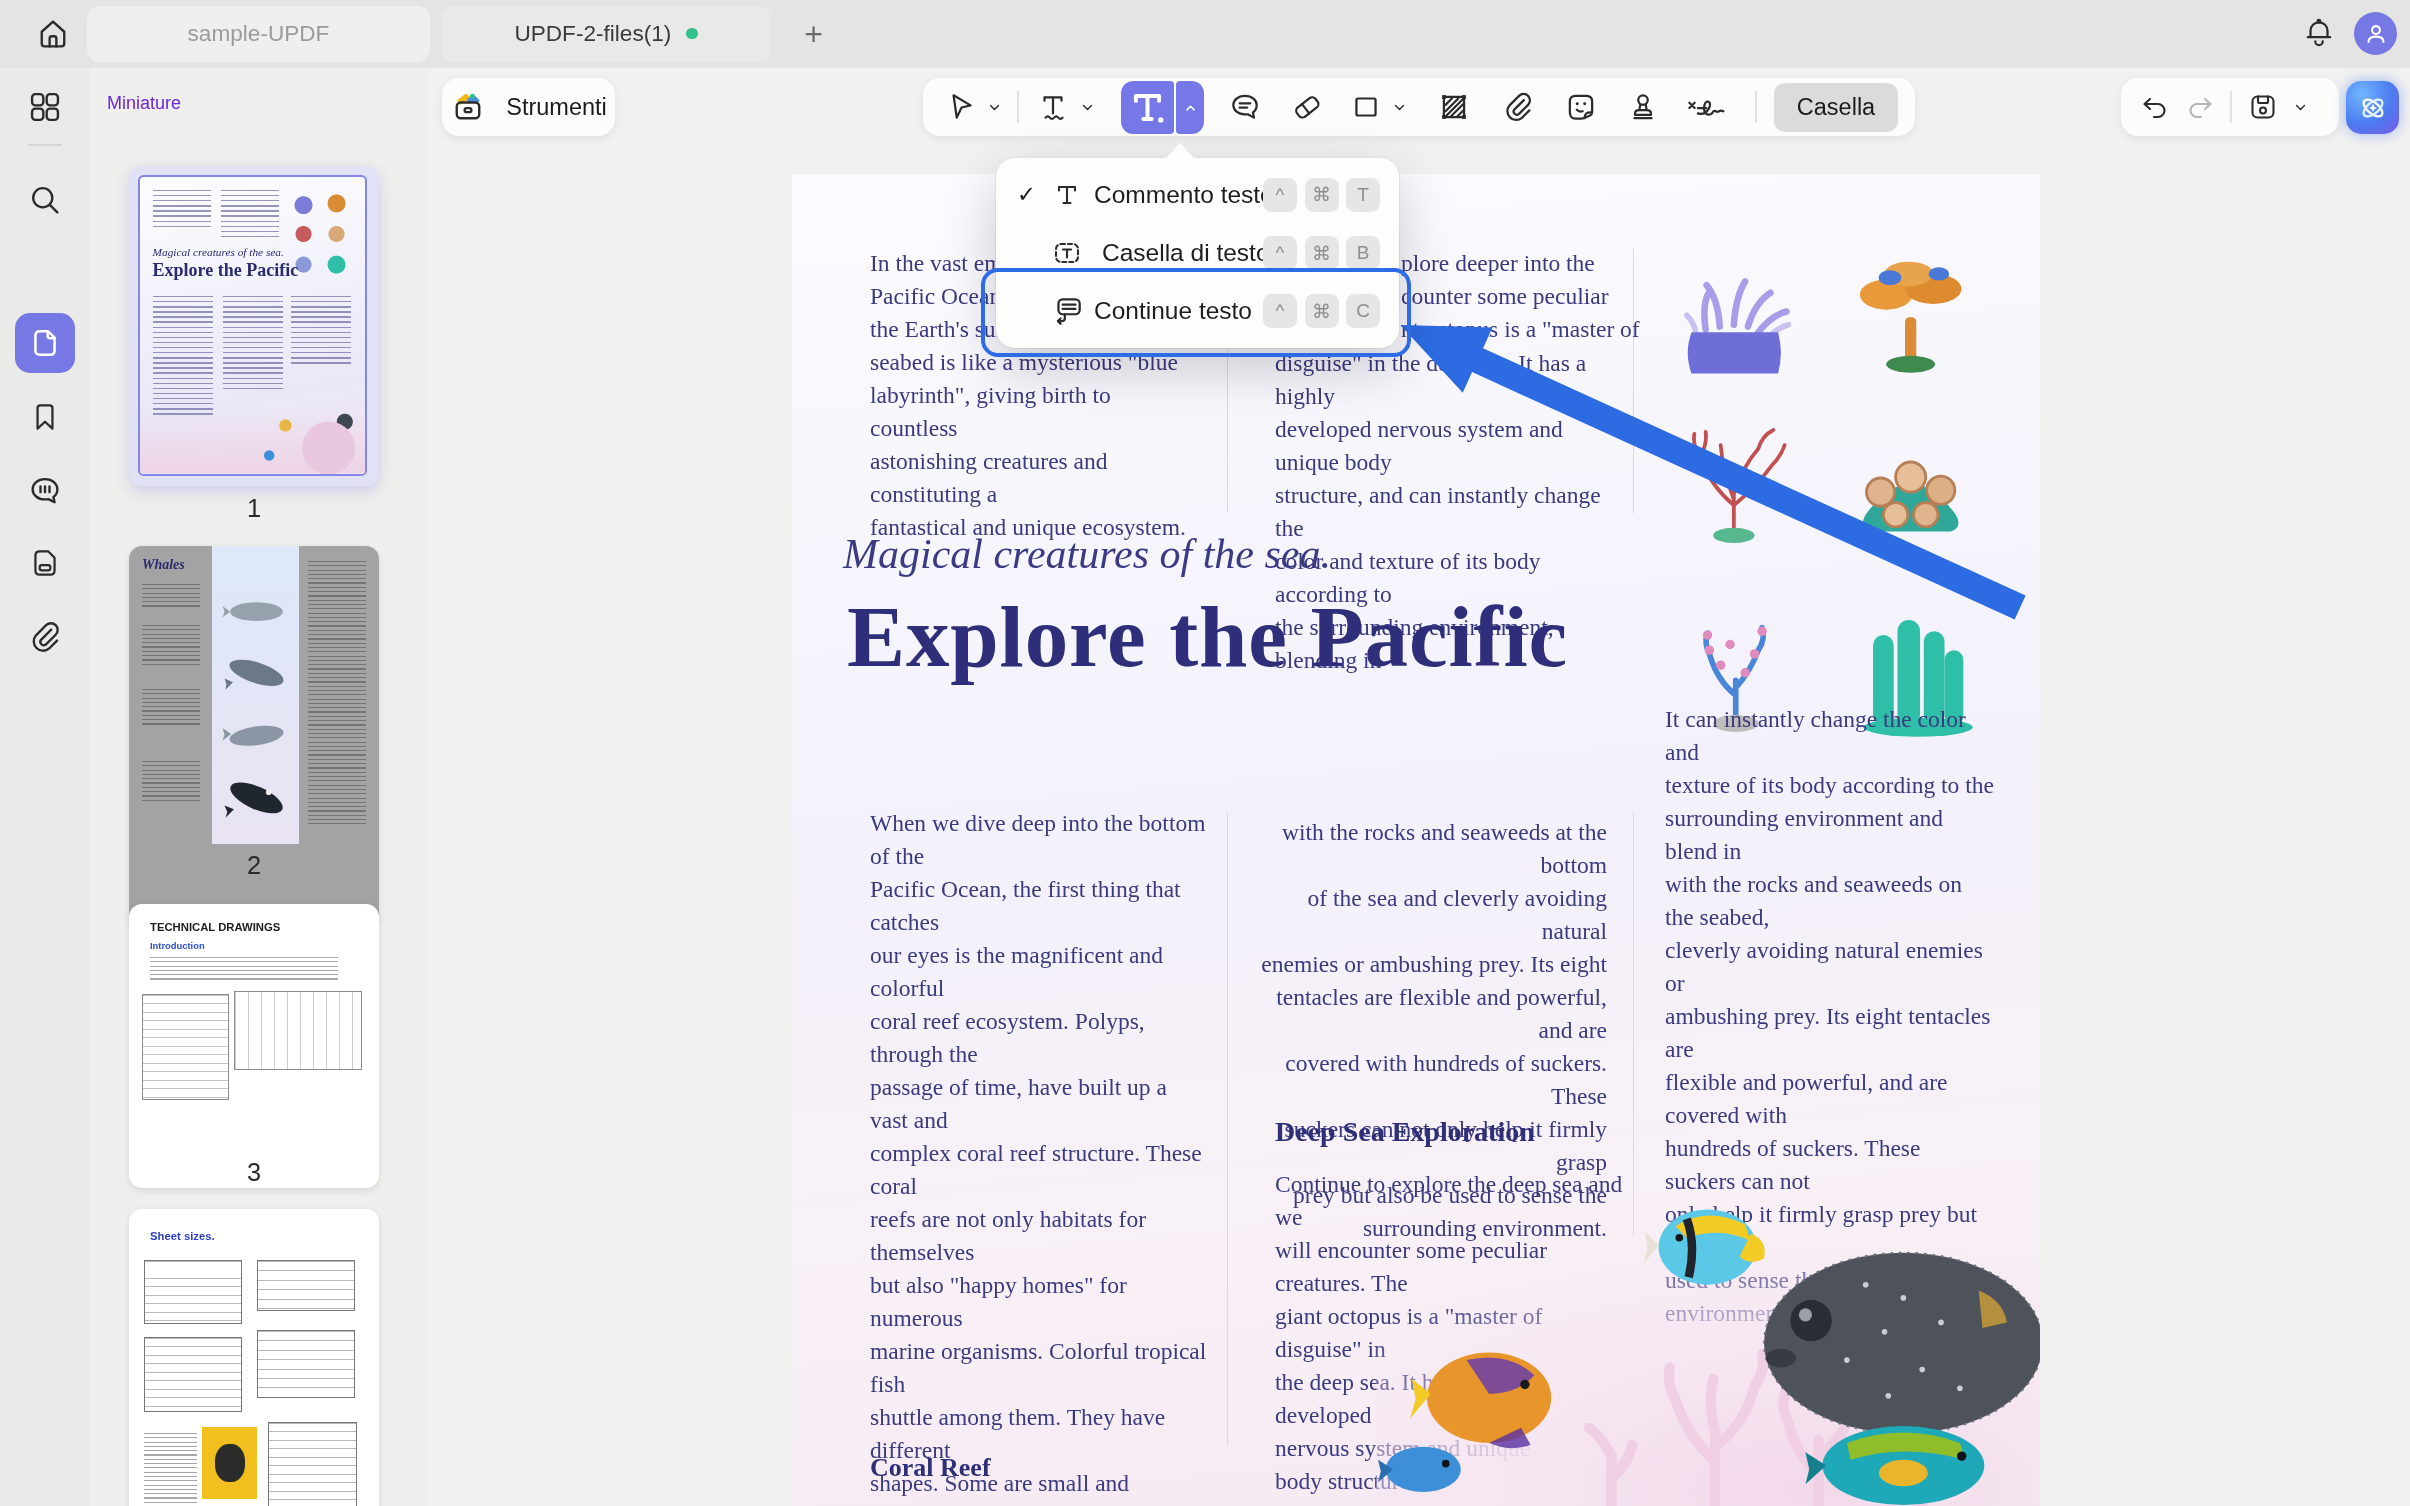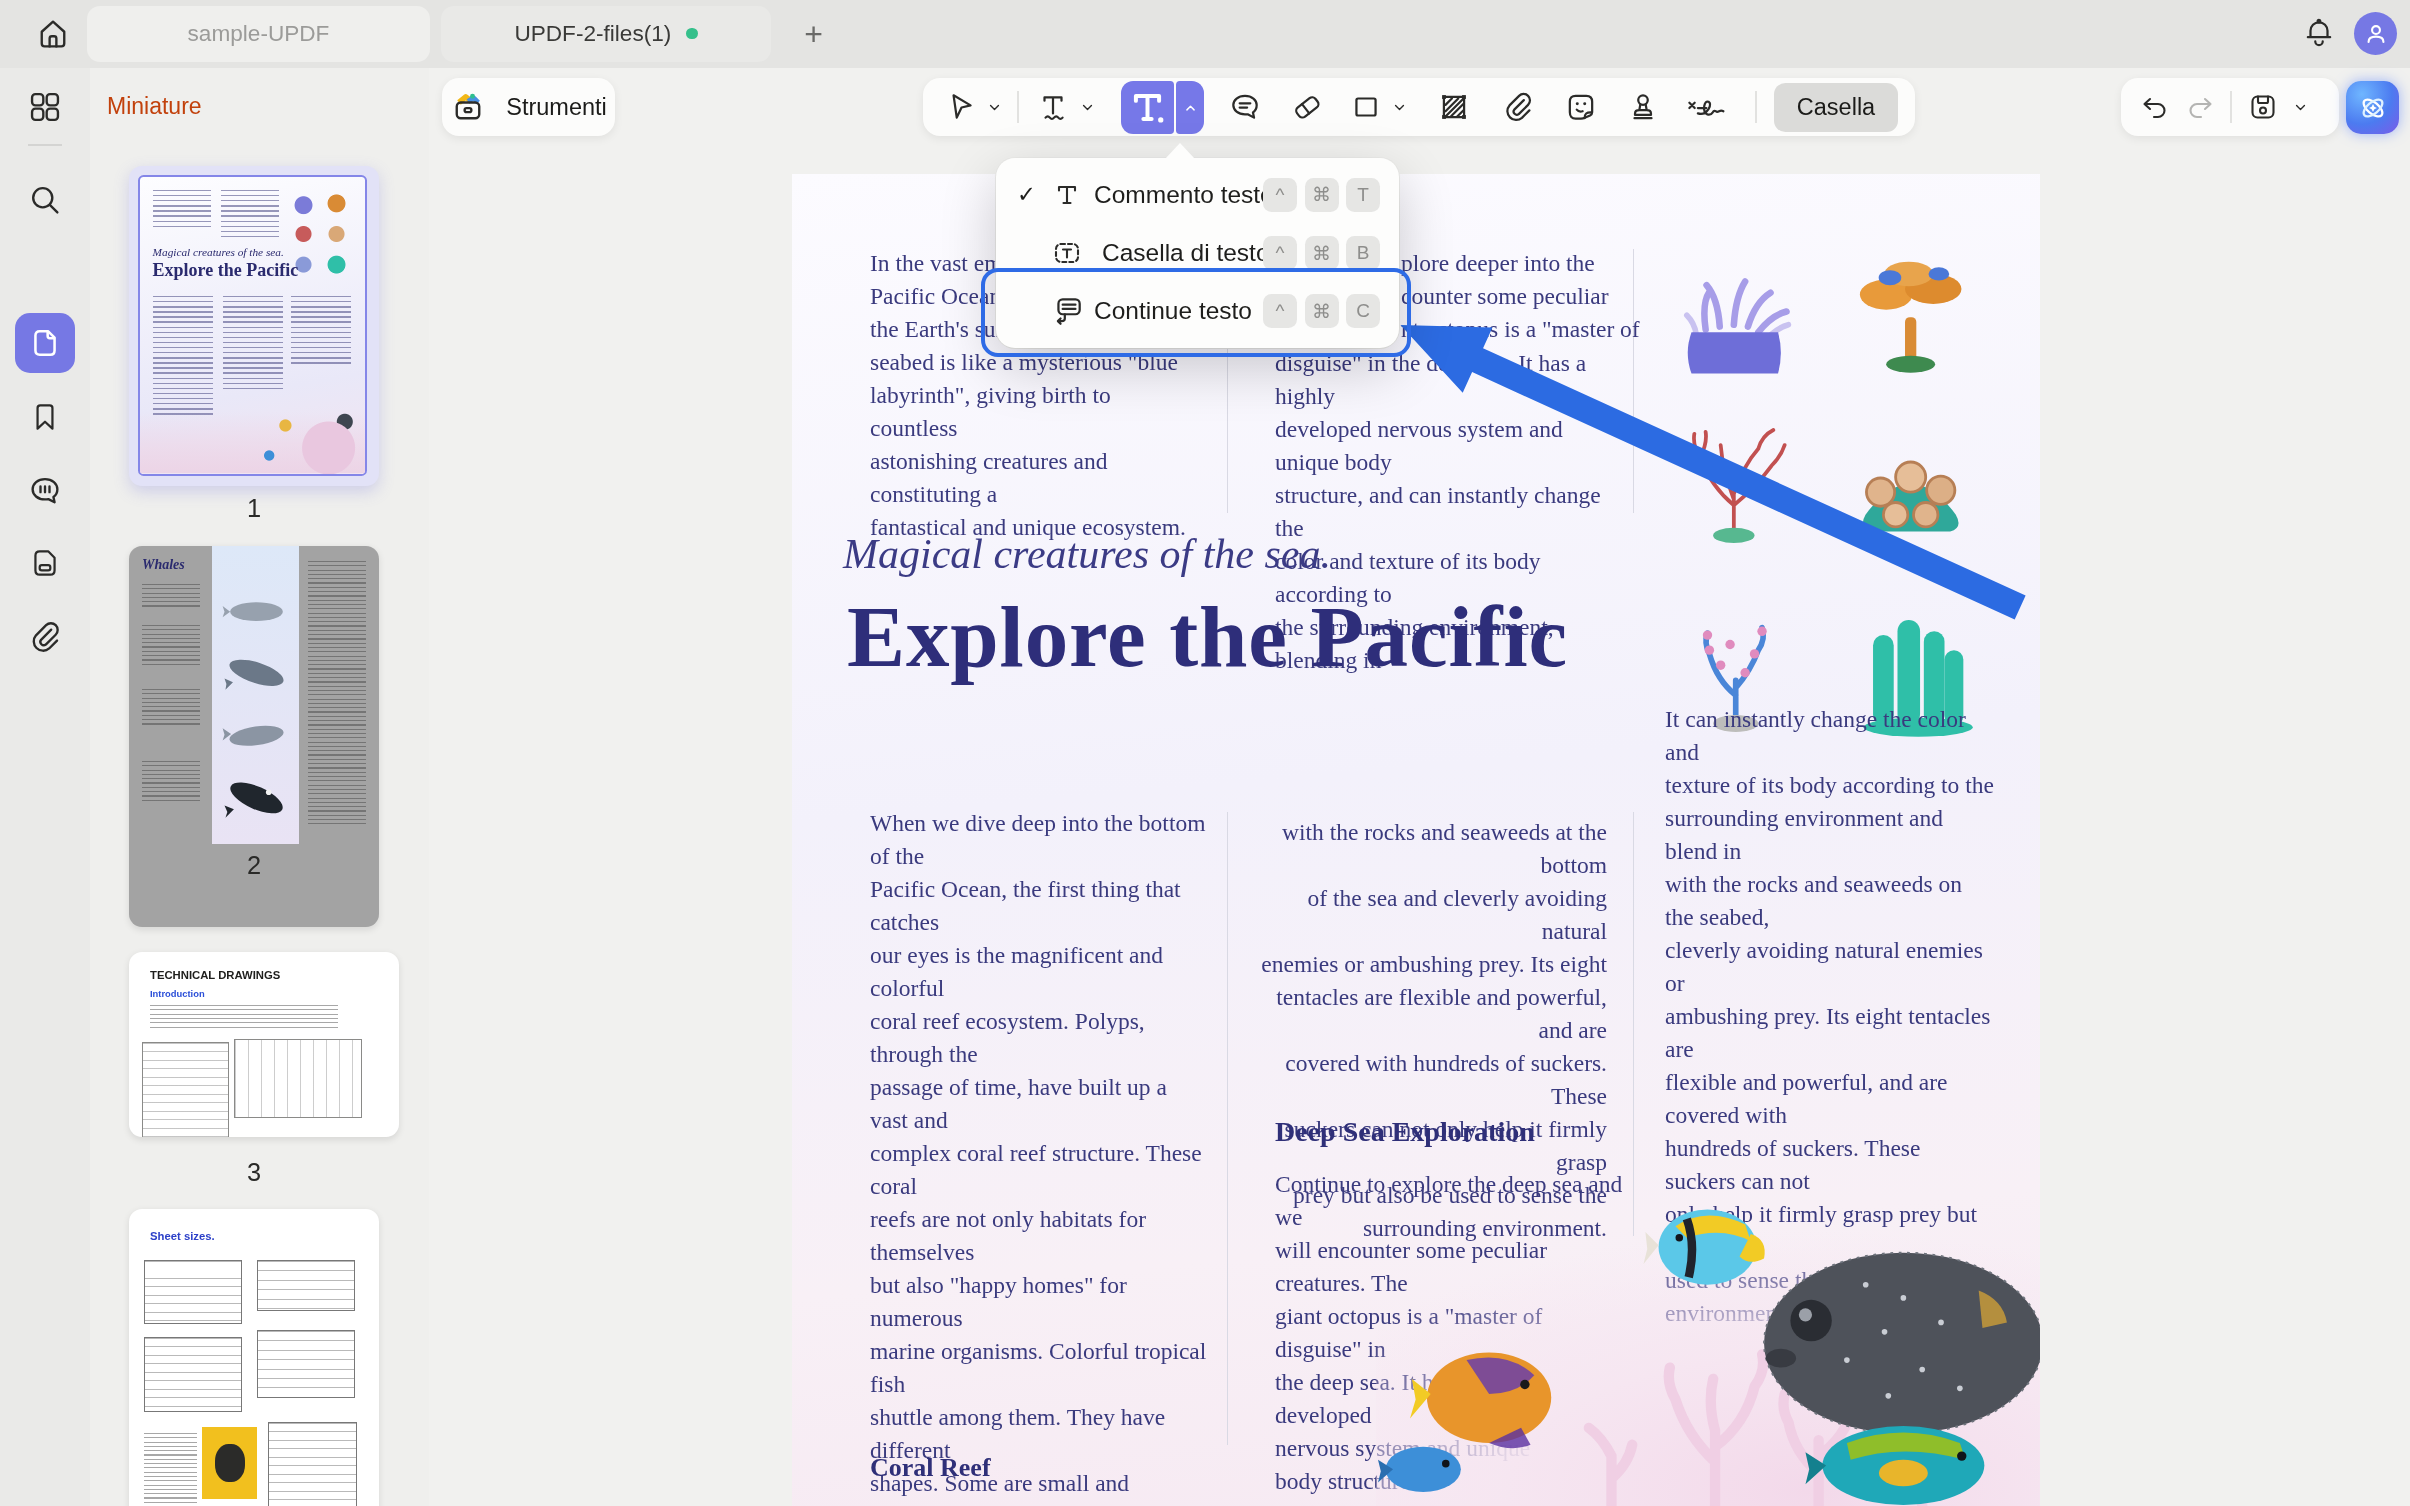--- a/index.html
+++ b/index.html
@@ -14,21 +14,21 @@
   .tab-inactive{background:#EFEFED;color:#9B9B99;}
   .tab-active{background:#E9E9E7;color:#3A3A38;}
   .tab-dot{width:11.3px;height:11.3px;border-radius:50%;background:#35C08B;margin-left:15px;}
   .plusbtn{font-size:32px;color:#6A6A68;line-height:1;}
   
   .sidebar{left:0;top:68px;width:90px;height:1439px;background:#EAEAE8;}
   .sideitem{left:15px;width:60px;height:60px;display:flex;align-items:center;justify-content:center;border-radius:15px;}
   .sideitem.active{background:#7678E4;}
   
   .thumbpanel{left:90px;top:68px;width:339px;height:1439px;background:#EFEFED;}
-  .panel-title{font-size:23px;color:#c2410c;}
+  .panel-title{font-size:18px;color:#6d28d9;}
   .thumbcard{left:39px;width:250px;border-radius:13px;}
   .pageno{width:250px;left:39px;text-align:center;font-size:25.4px;color:#2A2A28;}
   .stripes{background:repeating-linear-gradient(to bottom, rgba(70,70,130,0.55) 0 1.3px, transparent 1.3px 5.1px);}
   .stripes-g{background:repeating-linear-gradient(to bottom, rgba(60,60,60,0.45) 0 1.1px, transparent 1.1px 4.3px);}
   
   .toolwrap{background:#FCFCFB;border-radius:17px;box-shadow:0 2.8px 9.4px rgba(0,0,0,.07);}
   .tbtn{display:flex;align-items:center;justify-content:center;}
   .tdivider{width:1.9px;height:32px;background:#E2E2E0;}
   .chiudi{background:#DBDBD9;border-radius:11.3px;display:flex;align-items:center;justify-content:center;
           font-size:23.5px;color:#1B1B19;}
@@ -175,21 +175,21 @@
           <path d="M18 115 l-9 -4 2 6 -1 6 Z" fill="#6B7888"></path>
         <ellipse cx="43" cy="172" rx="29" ry="10" fill="#8B95A3" transform="rotate(-8 43 172)"></ellipse>
           <path d="M16 170 l-9 -6 2 7 -2 6 Z" fill="#8B95A3"></path>
         <ellipse cx="43" cy="238" rx="30" ry="12" fill="#20262D" transform="rotate(24 43 238)"></ellipse>
           <path d="M19 250 l-10 -4 3 7 -2 6 Z" fill="#20262D"></path>
           <circle cx="56" cy="232" r="3" fill="#F2F2F2"></circle>
       </svg>
     </div>
     <div class="abs pageno" style="top:783px;">2</div>
 
-    <div class="abs thumbcard" style="top:884px;height:185px;background:#FFFFFF;box-shadow:0 2.8px 7.5px rgba(0,0,0,.10);overflow:hidden;padding-left:20px;">
+    <div class="abs thumbcard" style="top:836px;height:284px;background:#FFFFFF;box-shadow:0 2.8px 7.5px rgba(0,0,0,.10);overflow:hidden;">
       <div class="abs" style="left:21px;top:17px;font-size:11.3px;font-weight:bold;color:#1E1E1C;">TECHNICAL DRAWINGS</div>
       <div class="abs" style="left:21px;top:36px;font-size:9.4px;font-weight:bold;color:#2B4FD8;">Introduction</div>
       <div class="abs stripes-g" style="left:21px;top:53px;width:188px;height:24.5px;"></div>
       <div class="abs" style="left:13px;top:90px;width:85px;height:104px;border:0.9px solid #8A8A88;background:repeating-linear-gradient(to bottom,rgba(90,90,90,.35) 0 0.9px,transparent 0.9px 8.5px);"></div>
       <div class="abs" style="left:105px;top:87px;width:126px;height:77px;border:0.9px solid #8A8A88;background:repeating-linear-gradient(to right,rgba(90,90,90,.3) 0 0.9px,transparent 0.9px 13px);"></div>
     </div>
     <div class="abs pageno" style="top:1090px;">3</div>
 
     <div class="abs thumbcard" style="top:1141px;height:365px;background:#FFFFFF;box-shadow:0 2.8px 7.5px rgba(0,0,0,.10);overflow:hidden;">
       <div class="abs" style="left:21px;top:21px;font-size:11.3px;font-weight:bold;color:#2B3FC8;">Sheet sizes.</div>

